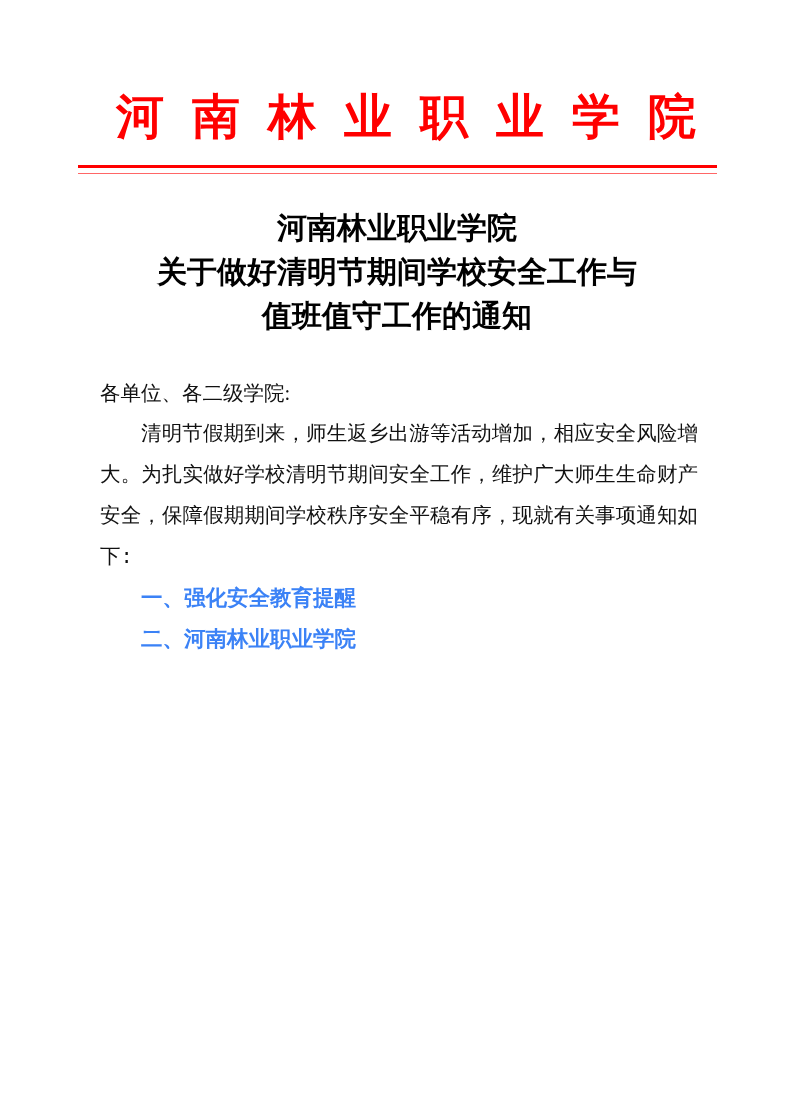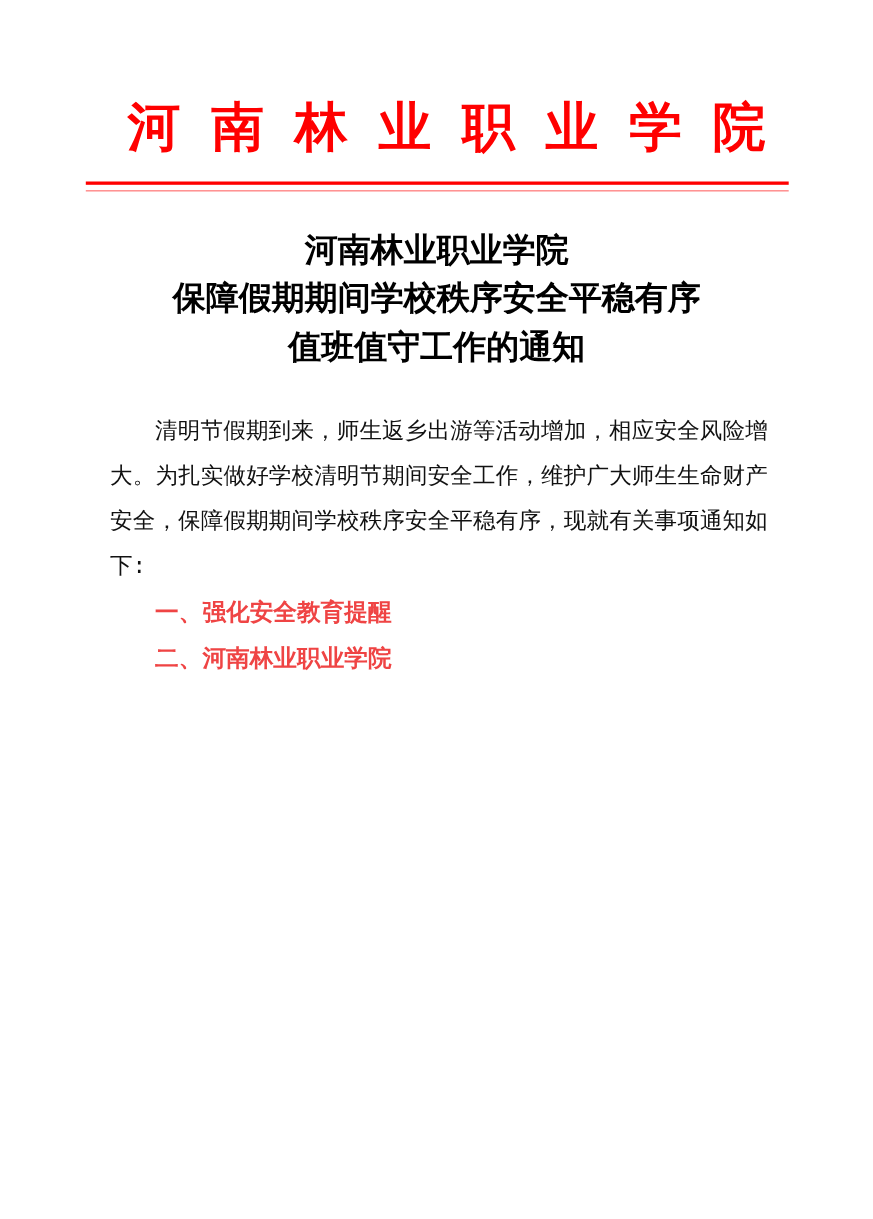--- a/index.html
+++ b/index.html
@@ -73,41 +73,42 @@
   .para {
     text-indent: 41px;
     font-family: Liberation Mono, monospace;
   }
   .sec-heading {
     margin: 0;
     font-family: "Liberation Sans", "DejaVu Sans", sans-serif;
     font-weight: bold;
     font-size: 21.5px;
     line-height: 41px;
-    color: #ef4444;
+    color: #3b82f6;
     text-indent: 41px;
     text-align: left;
   }
 </style>
 </head>
 <body>
 
 <div class="page">
 
   <div class="letterhead-name">河南林业职业学院</div>
   <div class="rule rule-header-thick"></div>
   <div class="rule rule-header-thin"></div>
 
   <div class="doc-title">
     <div>河南林业职业学院</div>
-    <div>保障假期期间学校秩序安全平稳有序</div>
+    <div>关于做好清明节期间学校安全工作与</div>
     <div>值班值守工作的通知</div>
   </div>
 
   <div class="doc-body">
+    <p class="salutation">各单位、各二级学院:</p>
     <p class="para">清明节假期到来，师生返乡出游等活动增加，相应安全风险增大。为扎实做好学校清明节期间安全工作，维护广大师生生命财产安全，保障假期期间学校秩序安全平稳有序，现就有关事项通知如下:</p>
 
     <h3 class="sec-heading">一、强化安全教育提醒</h3>
 
     <h3 class="sec-heading">二、河南林业职业学院</h3>
   </div>
 
   <div class="rule rule-footer-thin"></div>
   <div class="rule rule-footer-thick"></div>
 

